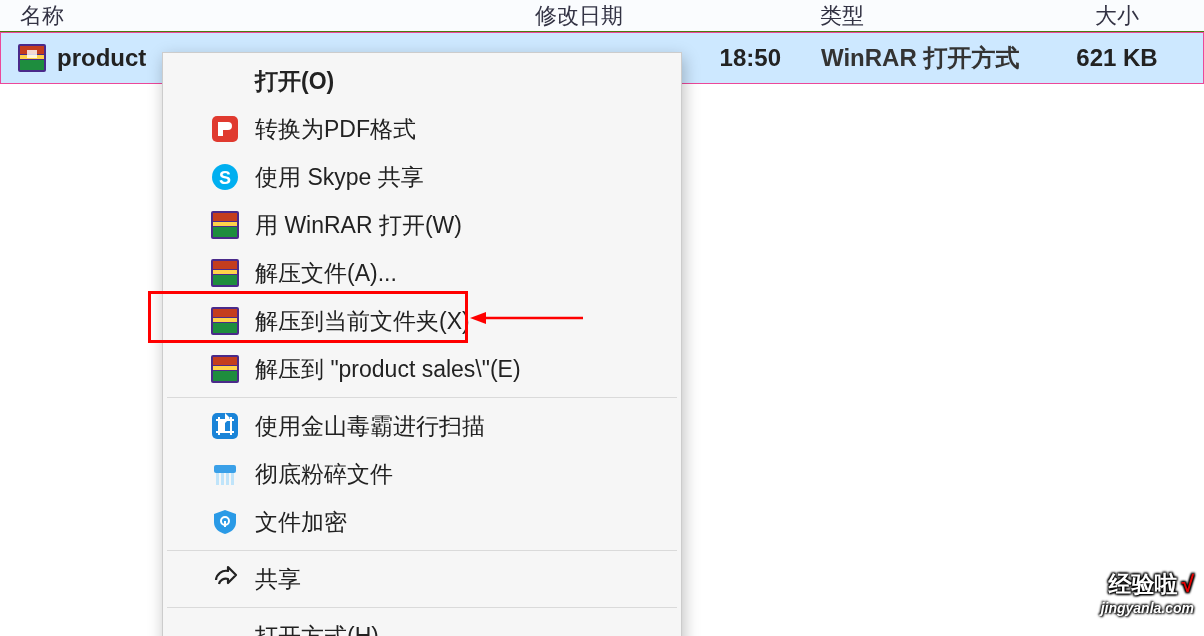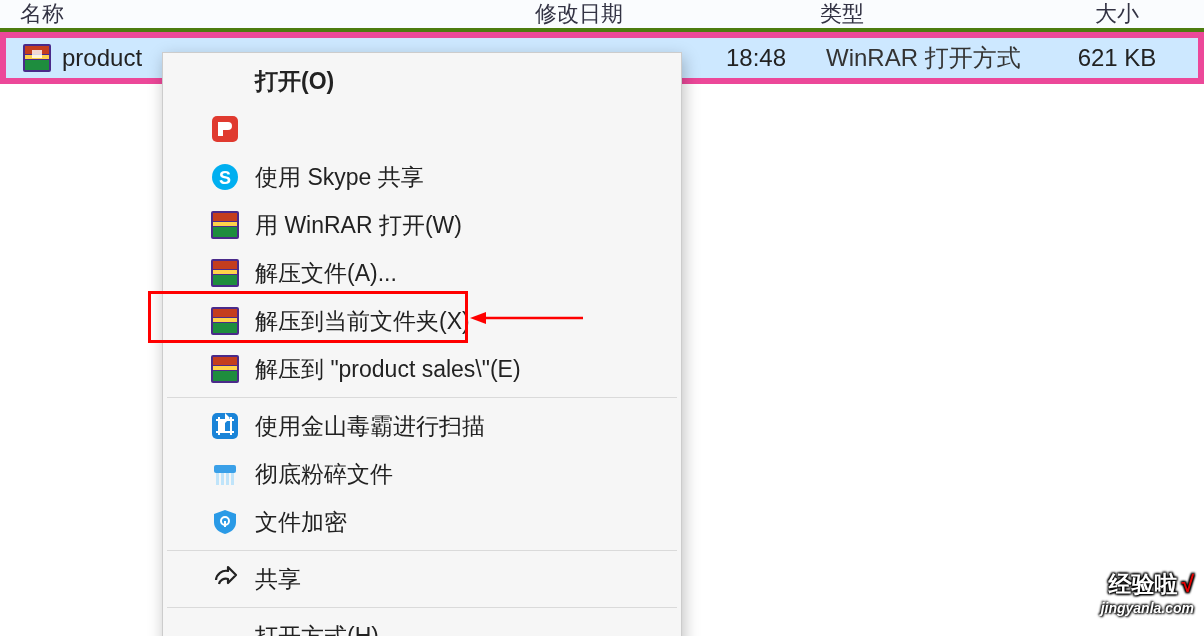--- a/index.html
+++ b/index.html
@@ -8,40 +8,41 @@
       font-size: 22px;
       background: #fff;
       width: 1204px;
       height: 636px;
       overflow: hidden;
       position: relative;
     }
     .header-row {
       display: flex;
       background: #fafcfe;
-      border-bottom: 4px solid #4d7c0f;
+      border-bottom: 1px solid #4d7c0f;
       height: 32px;
       padding: 0;
       color: #334;
       font-size: 22px;
       align-items: center;
     }
     .col-name { width: 535px; padding-left: 20px; }
     .col-date { width: 285px; }
     .col-type { width: 230px; }
     .col-size { flex: 1; text-align: center; padding-right: 20px; }
 
     .file-row {
       display: flex;
       background: #cde8ff;
-      border: 6px solid #ec4899;
+      border: 1px solid #ec4899;
       height: 52px;
       align-items: center;
       font-size: 24px;
       color: #222;
+      font-weight: bold;
     }
     .file-row .col-name { display: flex; align-items: center; gap: 10px; padding-left: 16px; }
     .file-row .col-type { color: #333; }
 
     .rar-icon {
       display: inline-flex; align-items: center; justify-content: center;
       width: 30px; height: 30px;
       position: relative;
     }
     .rar-icon svg { width: 30px; height: 30px; }
@@ -135,37 +136,38 @@
       <svg viewBox="0 0 30 30">
         <rect x="1" y="1" width="28" height="28" fill="#4a2a8a" rx="2"></rect>
         <rect x="3" y="3" width="24" height="8" fill="#c43d1e"></rect>
         <rect x="3" y="12" width="24" height="4" fill="#ffd24a"></rect>
         <rect x="3" y="17" width="24" height="10" fill="#1e8d3e"></rect>
         <rect x="10" y="7" width="10" height="8" fill="#fff" opacity="0.8"></rect>
       </svg>
     </span>
     <span>product</span>
   </div>
-  <div class="col-date" style="text-align:right;padding-right:40px;"><span>18:48</span></div>
+  <div class="col-date" style="text-align:right;padding-right:40px;"><span>18:50</span></div>
   <div class="col-type"><span>WinRAR 打开方式</span></div>
   <div class="col-size"><span>621 KB</span></div>
 </div>
 
 <div class="context-menu">
   <div class="menu-item bold">
     <span class="icon-slot"></span>
     <span>打开(O)</span>
   </div>
   <div class="menu-item">
     <span class="icon-slot">
       <svg viewBox="0 0 30 30">
           <rect x="2" y="2" width="26" height="26" rx="5" fill="#e03a2f"></rect>
           <path d="M8 8 h10 a4 4 0 0 1 0 8 h-5 v6 h-5 z" fill="#fff"></path>
         </svg>
     </span>
+    <span>转换为PDF格式</span>
   </div>
   <div class="menu-item">
     <span class="icon-slot">
       <svg viewBox="0 0 30 30">
           <circle cx="15" cy="15" r="13" fill="#00aff0"></circle>
           <text x="15" y="22" text-anchor="middle" font-size="18" font-weight="bold" fill="#fff">S</text>
         </svg>
     </span>
     <span>使用 Skype 共享</span>
   </div>

